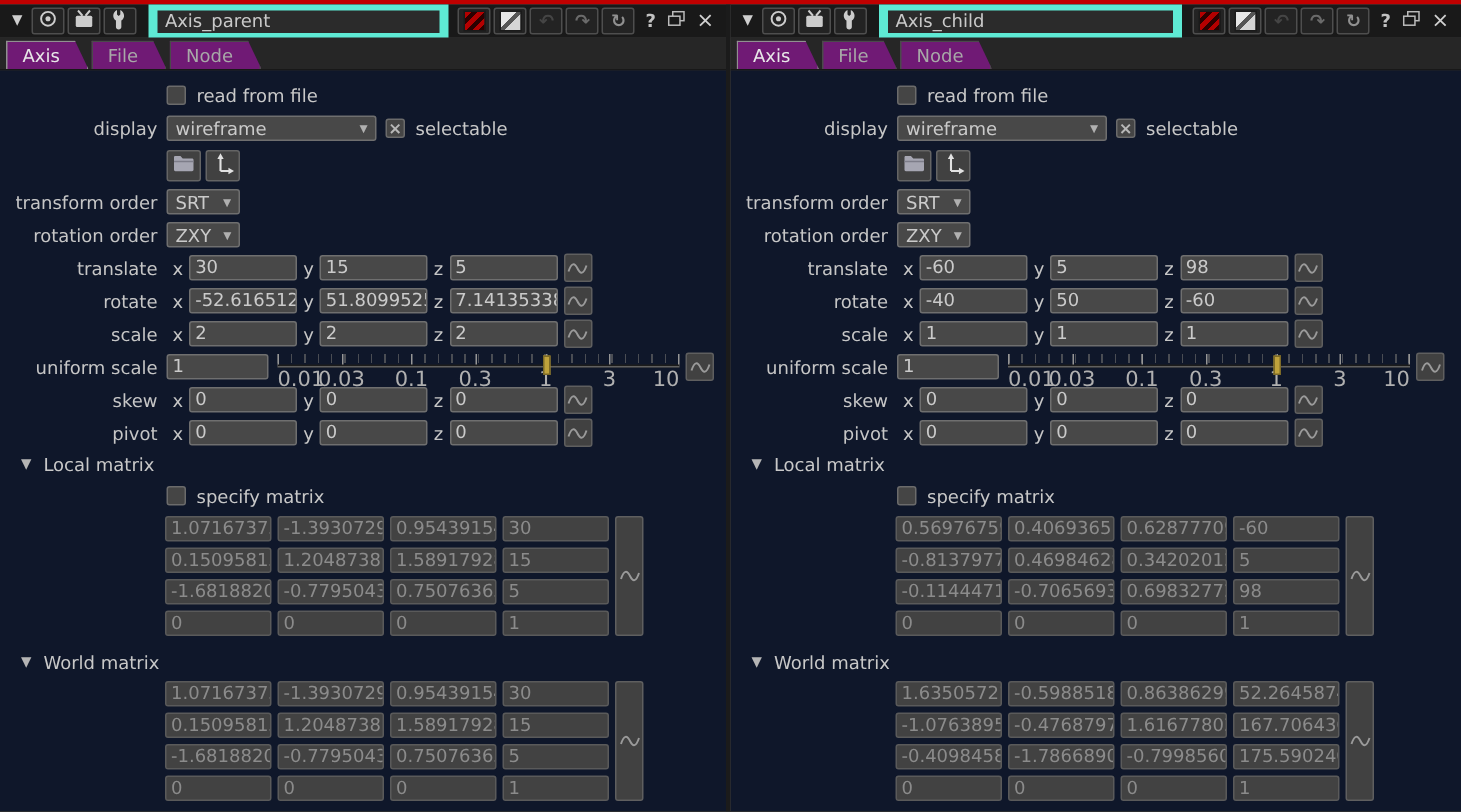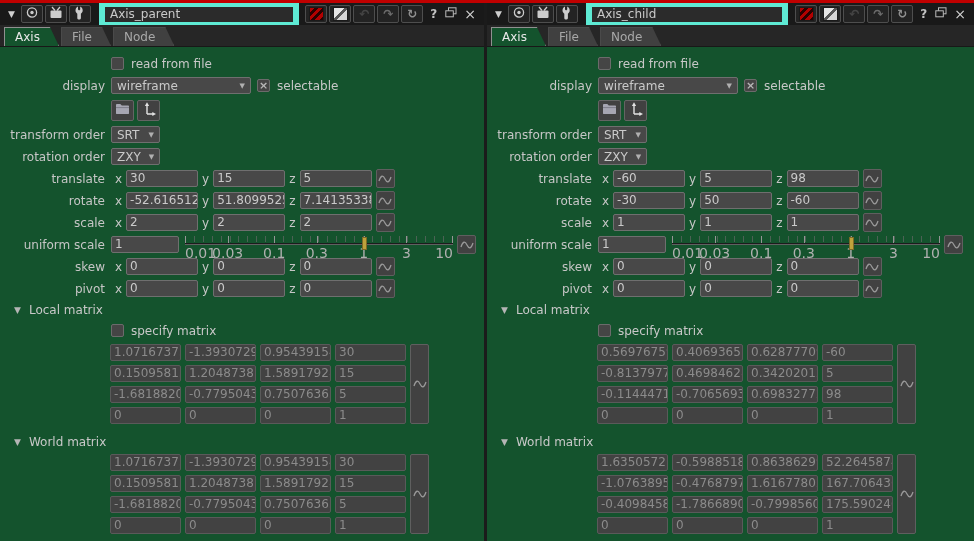--- a/index.html
+++ b/index.html
@@ -28,27 +28,27 @@
   .arr { font-size:12px; font-weight:bold; }
   .arr-undo { color:#454545; }
   .arr-redo { color:#6b6b6b; }
   .arr-revert { color:#909090; }
   .tb-text { color:#c2c2c2; font-weight:bold; padding:0 5px; font-size:12px; }
   .tb-close { font-size:14px; color:#d0d0d0; padding:0 4px; }
 
   
   .tabbar { height:22px; background:#262626; display:flex; align-items:flex-end;
     padding:3px 4px 0; gap:2px; flex:0 0 auto; box-sizing:border-box; border-bottom:1px solid #181818; }
-  .tab { height:19px; line-height:19px; padding:0 18px 0 10px; background:#404040;
+  .tab { height:19px; line-height:19px; padding:0 18px 0 10px; background:#701a75;
     color:#a8a8a8; border:1px solid #4a4a4a; border-bottom:none; box-sizing:border-box;
     clip-path:polygon(0 0, calc(100% - 9px) 0, 100% 100%, 0 100%); cursor:default; }
-  .tab.active { background:#14532d; color:#e8e8e8; border-color:#909090; }
+  .tab.active { background:#701a75; color:#e8e8e8; border-color:#909090; }
 
   
-  .content { flex:1; padding-top:8px; background:#14532d; }
+  .content { flex:1; padding-top:8px; background:#0f172a; }
   .row { display:flex; align-items:center; height:17px; margin-bottom:5px; }
   .row.tall { height:22px; }
   .lab { width:105px; flex:0 0 auto; text-align:right; padding-right:6px;
     color:#c6c6c6; white-space:nowrap; }
   .axl { margin:0 4px; color:#c6c6c6; }
   .fld { box-sizing:border-box; width:72px; height:17px; background:#484848;
     border:1px solid #6f6f6f; border-radius:2px; color:#cacaca; padding:0 3px;
     line-height:15px; overflow:hidden; white-space:nowrap; }
   .fld-u { width:68px; }
   .mfld { width:71px; }
@@ -510,21 +510,21 @@
       <div class="curve-btn">
             <svg width="14" height="12" viewBox="0 0 14 12">
               <path d="M1 8 C3 2 5 2 7 6 C9 10 11 10 13 4" fill="none" stroke="#9a9a9a" stroke-width="1.3"></path>
             </svg>
           </div>
     </div>
 
     <div class="row">
       <span class="lab">rotate</span>
       <span class="axl">x</span>
-      <div class="fld">-30</div>
+      <div class="fld">-40</div>
       <span class="axl">y</span>
       <div class="fld">50</div>
       <span class="axl">z</span>
       <div class="fld">-60</div>
       <div class="curve-btn">
             <svg width="14" height="12" viewBox="0 0 14 12">
               <path d="M1 8 C3 2 5 2 7 6 C9 10 11 10 13 4" fill="none" stroke="#9a9a9a" stroke-width="1.3"></path>
             </svg>
           </div>
     </div>

